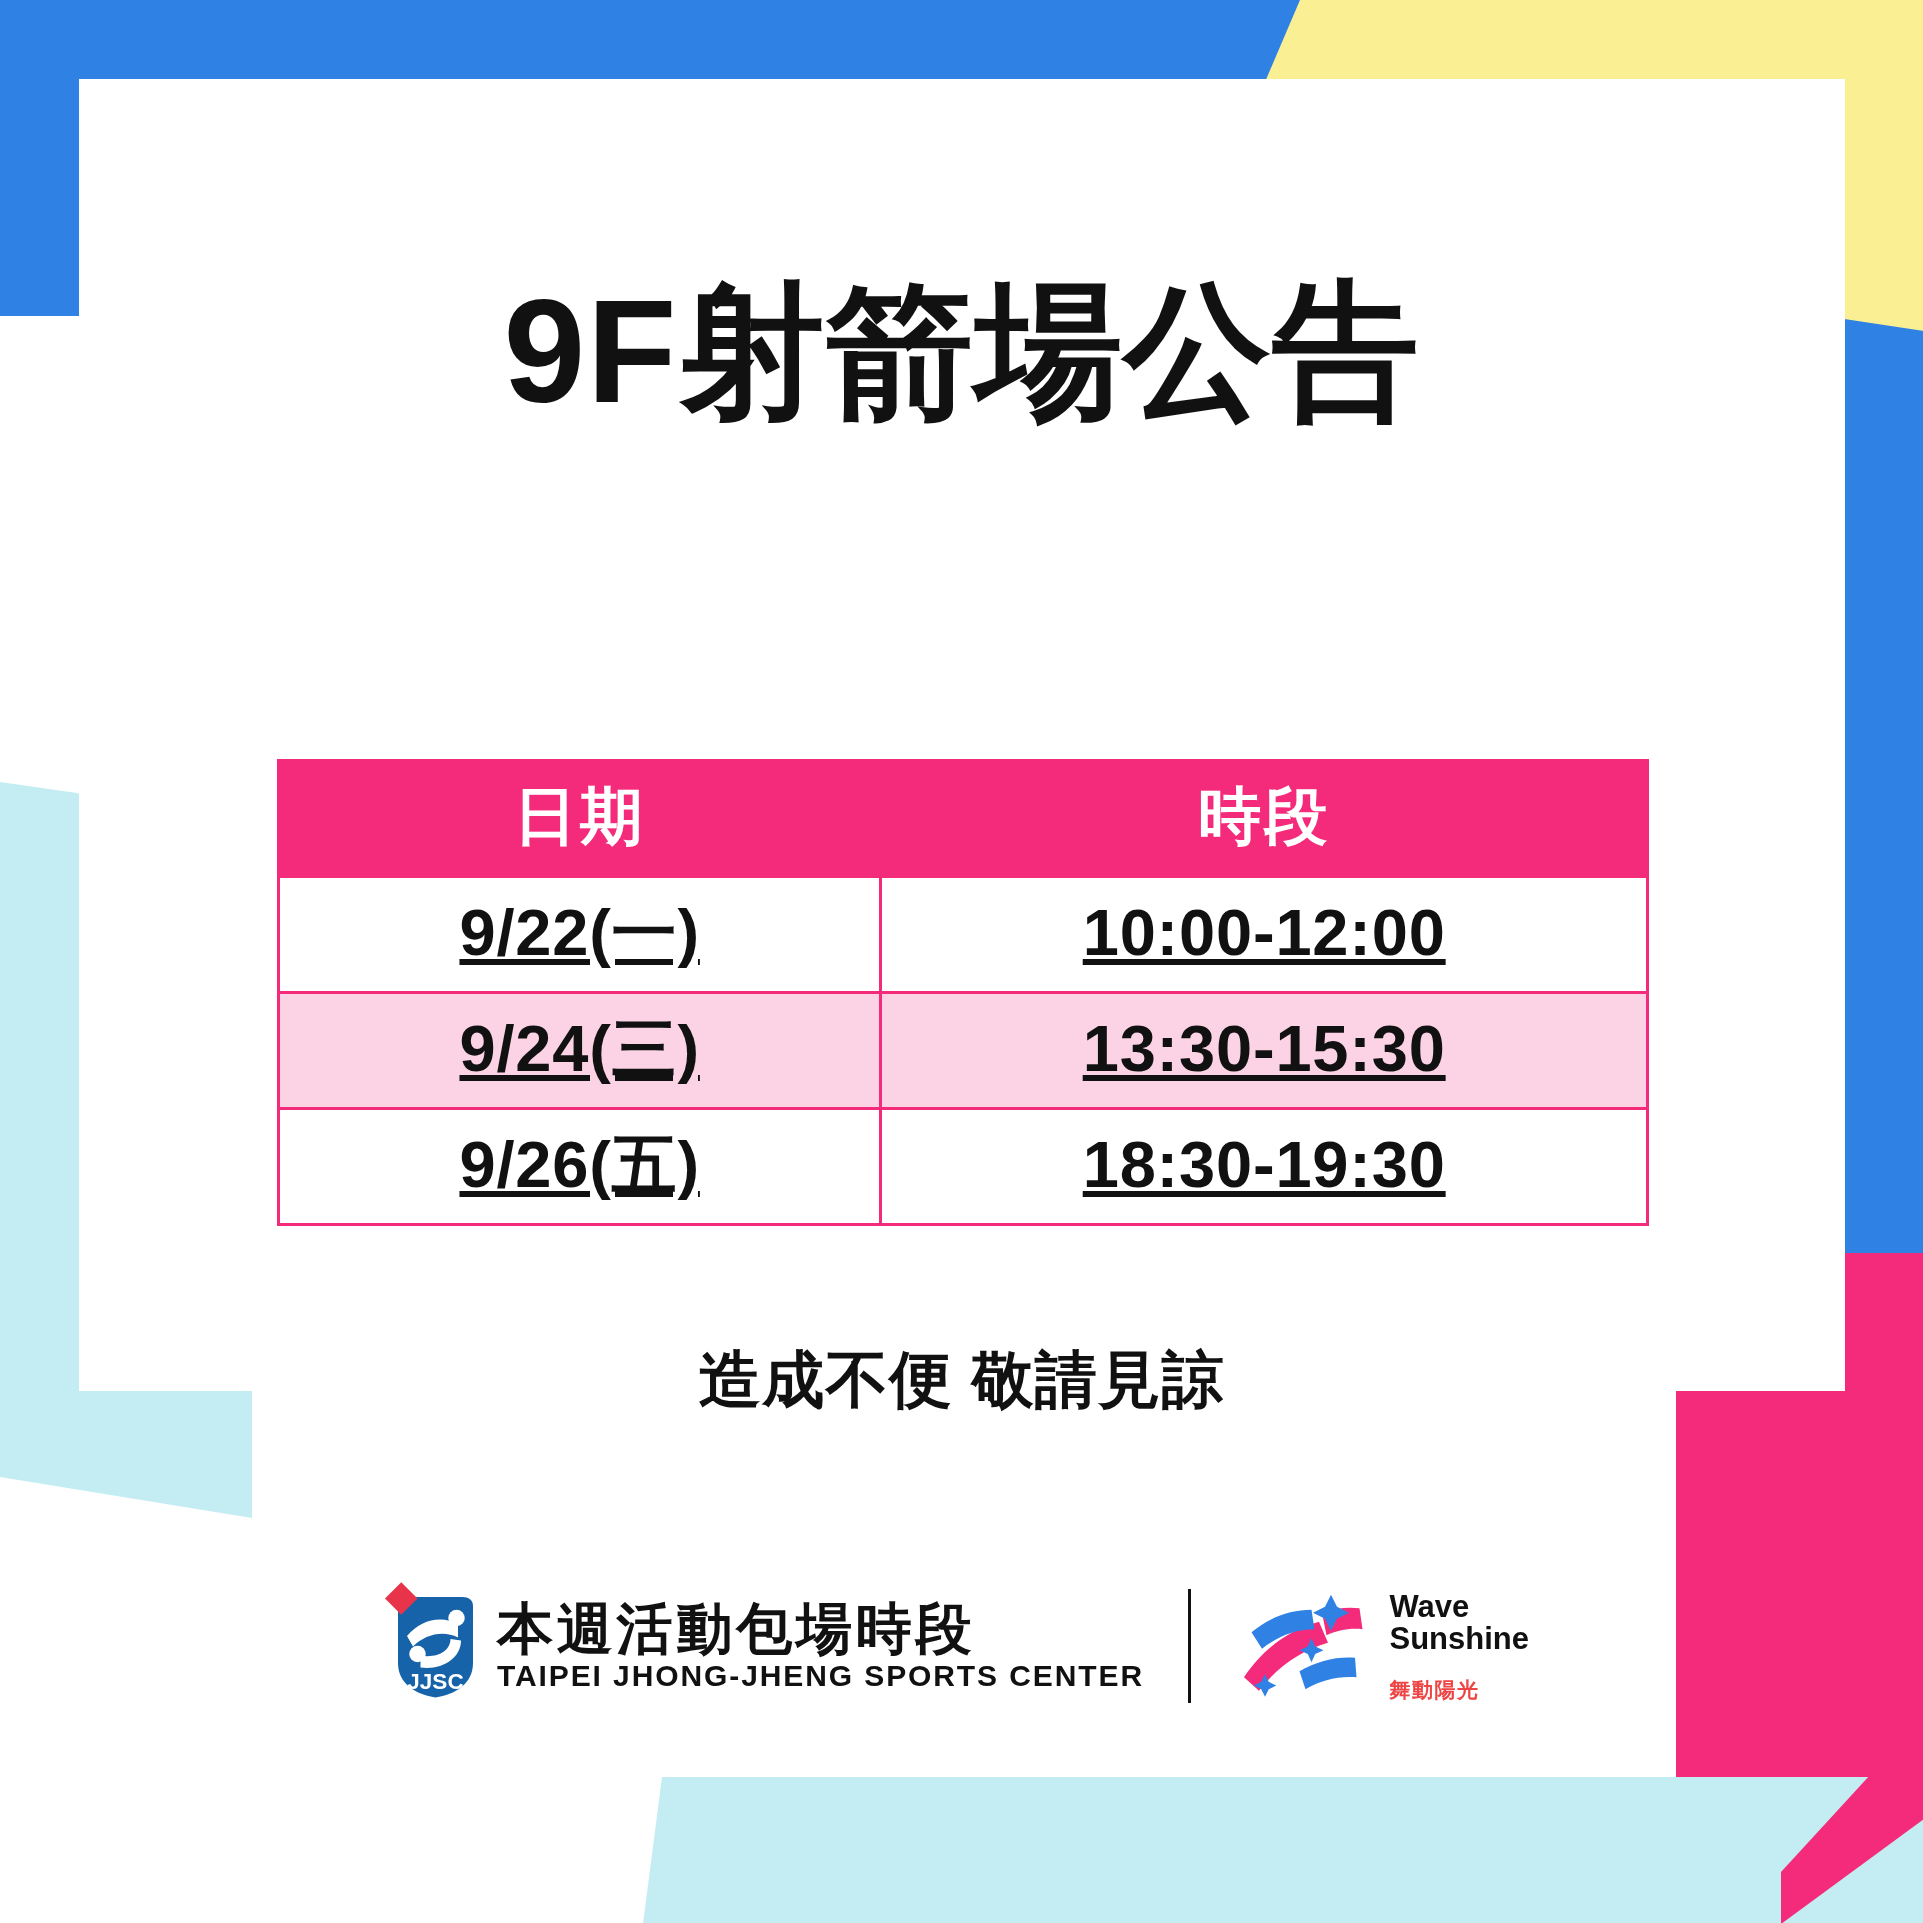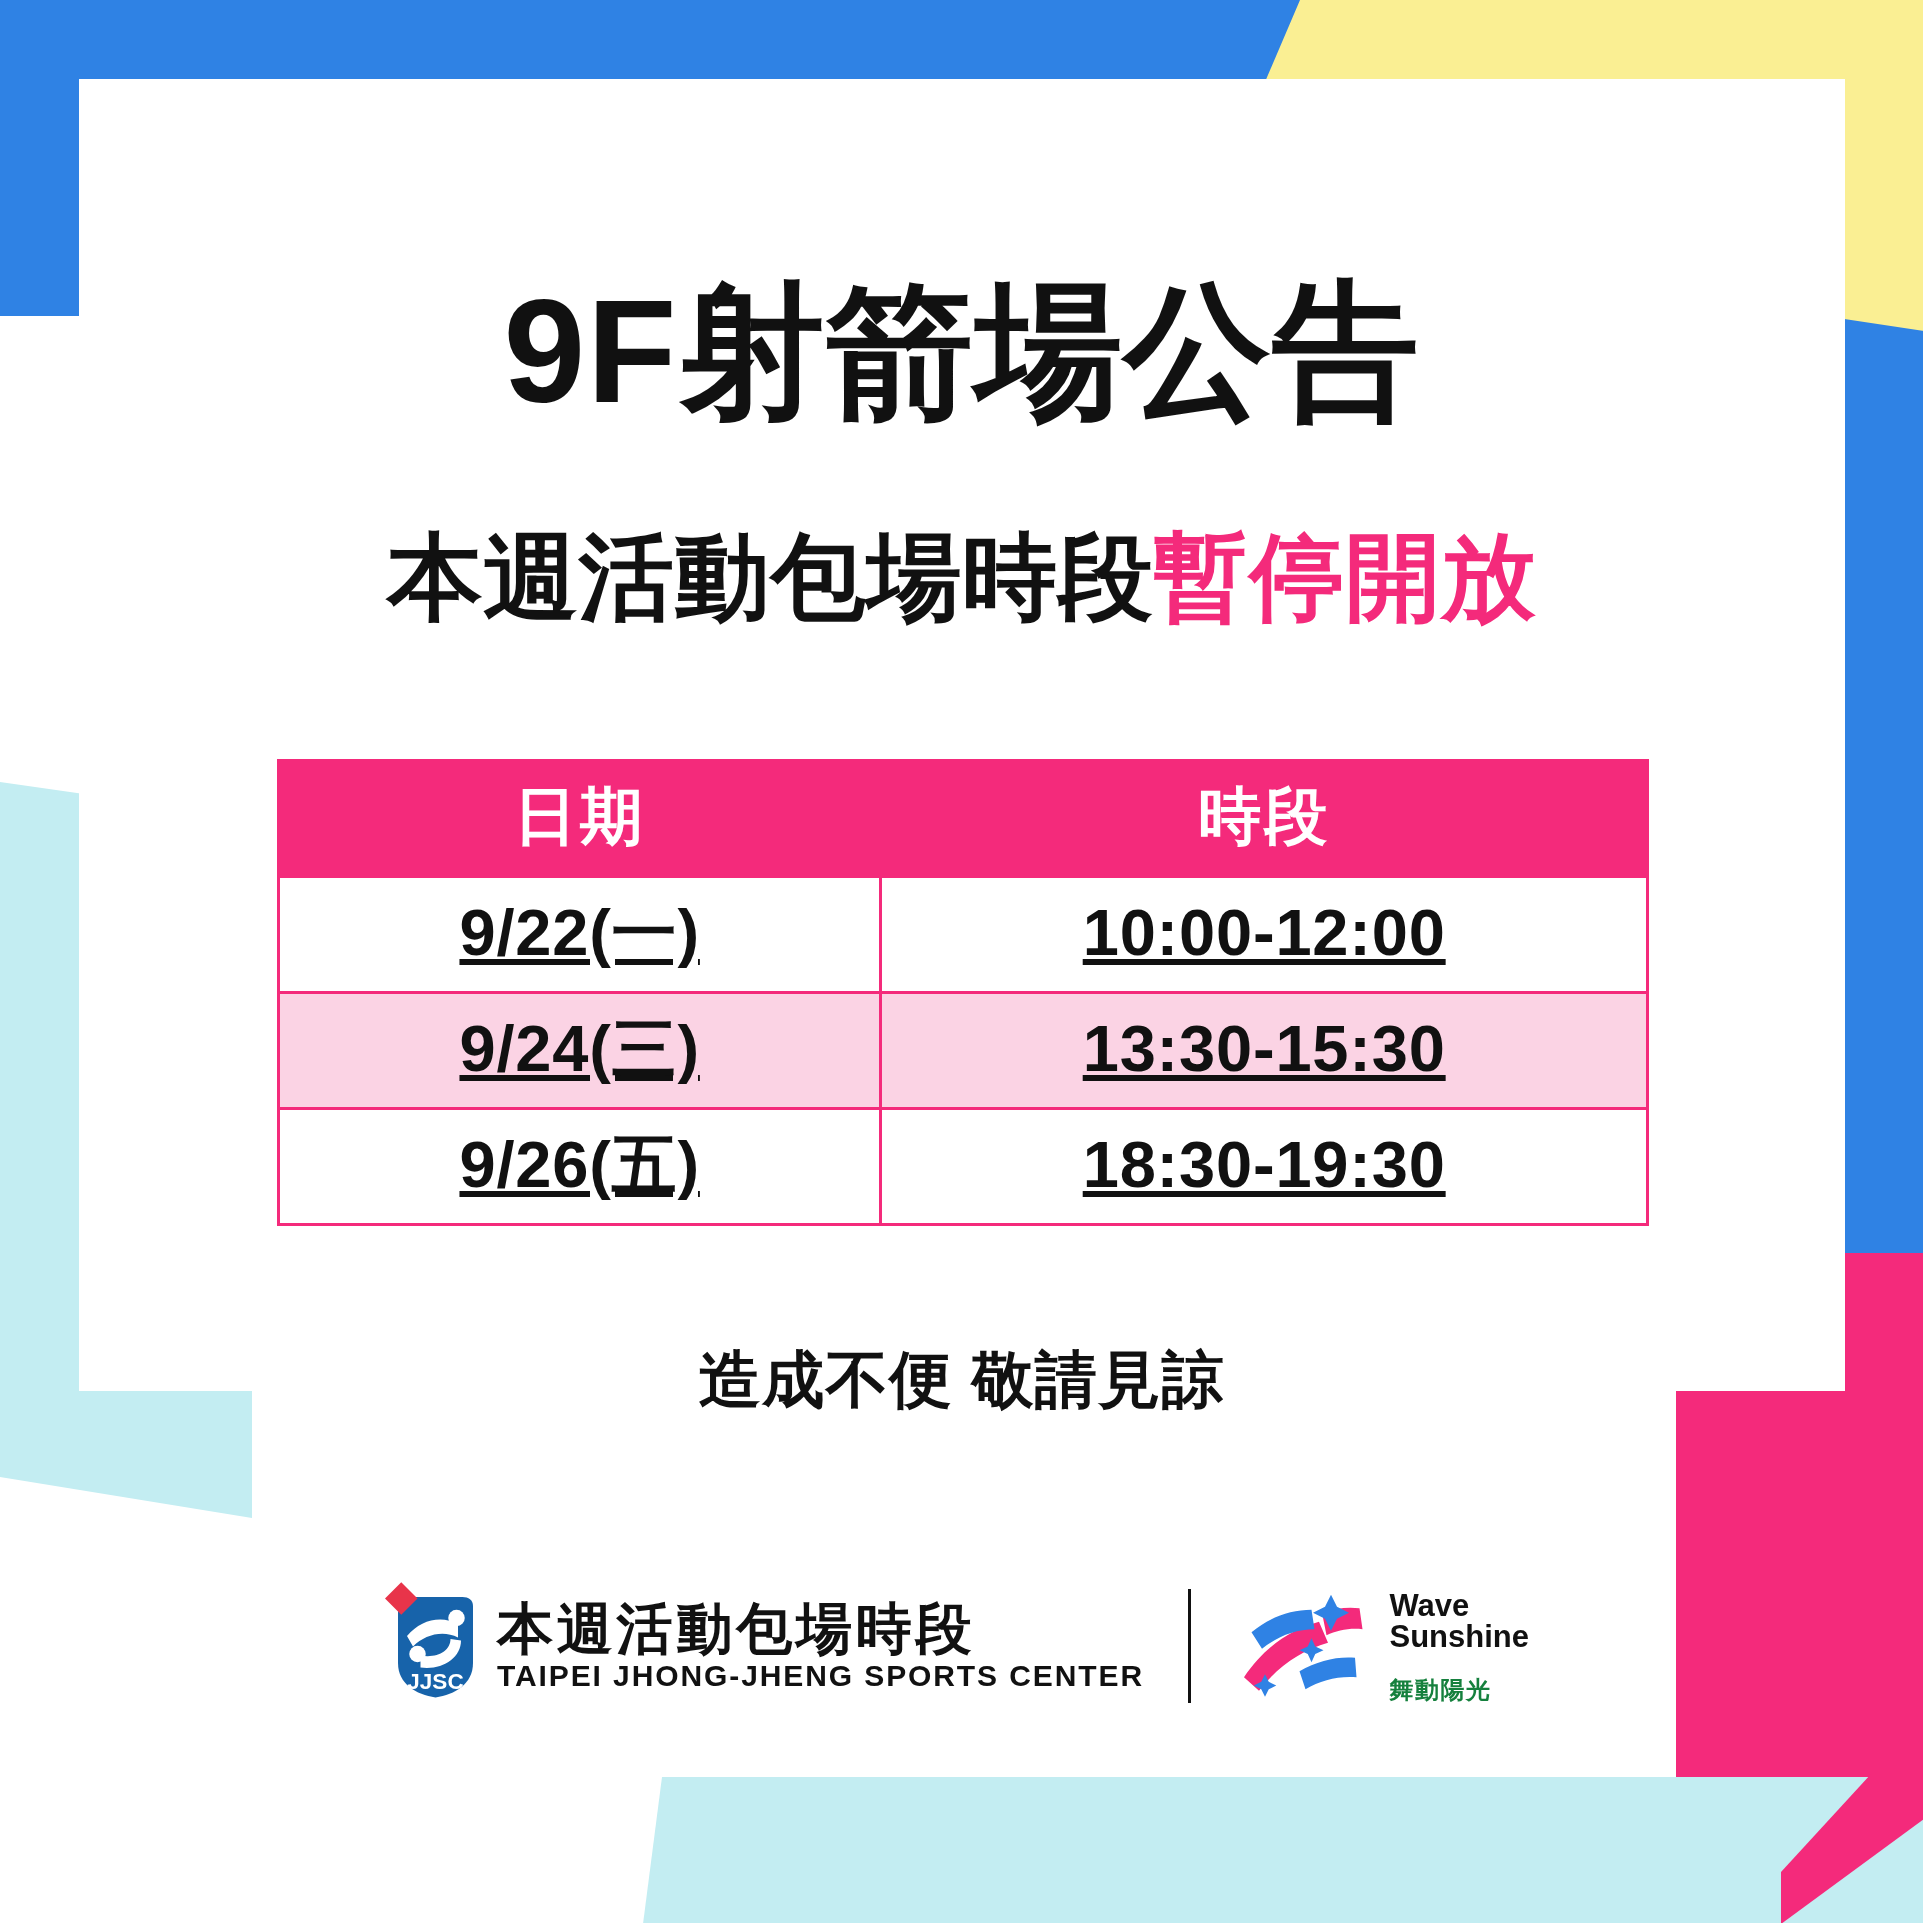--- a/index.html
+++ b/index.html
@@ -173,44 +173,41 @@
   .divider {
     width: 3px; height: 114px; background: #111111;
   }
   .logo-secondary { display: flex; align-items: center; gap: 19.5px; }
   .wave-mark { width: 135px; height: 113px; }
   .wave-text { display: flex; flex-direction: column; line-height: 1.02; }
   .wave-en {
     font-size: 31px; font-weight: 800; color: #111111; letter-spacing: 0px;
   }
   .wave-cn {
-    font-size: 24px; font-weight: 700; color: #15803d;
+    font-size: 21px; font-weight: 700; color: #ef4444;
     letter-spacing: 1.5px; margin-top: 25px;
   }
 </style>
 </head>
 <body>
 
 <div id="poster">
 
   <div class="deco deco-blue-tl"></div>
   <div class="deco deco-yellow-tr"></div>
   <div class="deco deco-blue-right"></div>
   <div class="deco deco-pink-right"></div>
   <div class="deco deco-cyan-left"></div>
   <div class="deco deco-cyan-bottom"></div>
   <div class="deco deco-pink-bottom-sliver"></div>
 
   <div class="card">
 
     <h1 class="title">9F射箭場公告</h1>
 
-    <h2 class="subtitle">
-      <span class="sub-black">本週活動包場時段</span><span class="sub-pink">暫停開放</span>
-    </h2>
 
     <div class="schedule-wrap">
       <table class="schedule">
         <colgroup>
           <col class="col-date">
           <col class="col-time">
         </colgroup>
         <thead>
           <tr>
             <th>日期</th>

